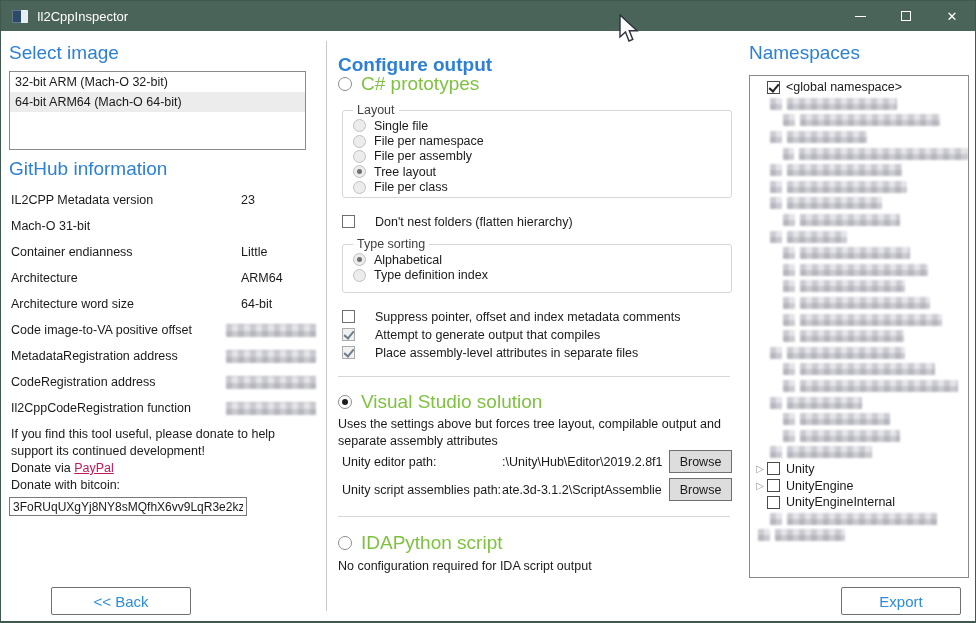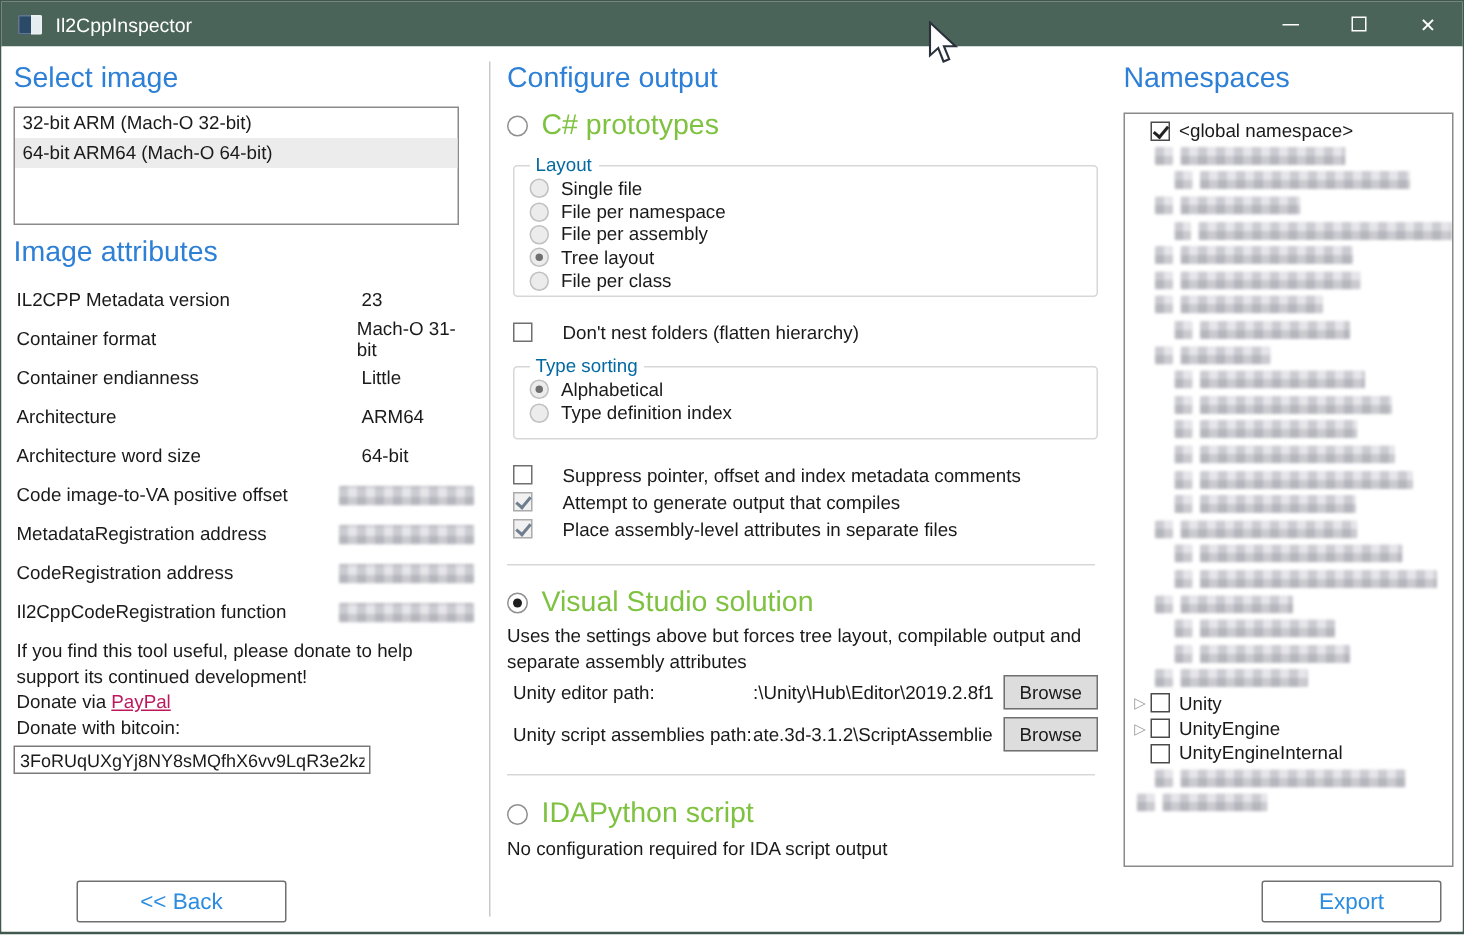--- a/index.html
+++ b/index.html
@@ -54,42 +54,42 @@
   .links { position:absolute; left:10px; top:497px; font-size:12.5px; line-height:17px; }
   .copyright { font-size:12.5px; color:#1a1a1a; }
 
   .big-btn { position:absolute; height:28px; background:#fff; border:1px solid #707070; border-radius:2px;
              color:#2b8ce0; font-size:15px; display:flex; align-items:center; justify-content:center; cursor:pointer; }
   .back-btn { left:8px; top:556px; width:140px;margin-left:42px; }
   .export-btn { right:8px; top:556px; width:120px; }
 
   
   .col-mid { position:absolute; left:337px; top:0; width:396px; height:100%; font-size:12.5px; }
-  .col-mid h2 { position:absolute; left:0; top:11px; }
+  .col-mid h2 { position:absolute; left:0; top:23px;font-weight:bold; }
 
   .opt-head { position:absolute; left:0; display:flex; align-items:center; gap:9px; }
   .opt-head .oh-label { font-size:19px; color:#7fc241; }
 
   .rb { width:14px; height:14px; border:1px solid #8f8f8f; border-radius:50%; background:#fff; position:relative; flex:none; }
   .rb.sel::after { content:""; position:absolute; inset:3px; background:#1e1e1e; border-radius:50%; }
   .rb.small { width:13px; height:13px; }
   .rb.dis { background:#ececec; border-color:#c0c0c0; }
   .rb.dis.sel::after { background:#6f6f6f; inset:3px; }
 
   .cb { width:13px; height:13px; border:1px solid #6f6f6f; background:#fff; position:relative; flex:none; }
   .cb.dischecked { background:#f1f1f1; border-color:#ababab; }
   .cb.dischecked::after { content:""; position:absolute; left:3px; top:0px; width:4px; height:8px;
      border:solid #6e7e8d; border-width:0 2px 2px 0; transform:rotate(40deg); }
   .cb.nschecked { border-color:#4a4a4a; }
   .cb.nschecked::after { content:""; position:absolute; left:3px; top:0px; width:4px; height:8px;
      border:solid #222; border-width:0 2px 2px 0; transform:rotate(40deg); }
   .cb.ns { border-color:#4a4a4a; }
 
   fieldset.group { position:absolute; border:1px solid #d7d7d7; border-radius:3px; padding:1px 8px 3px 10px; }
-  fieldset.group legend { font-size:12.5px; color:#0369a1; padding:0 4px; margin-left:0px; }
+  fieldset.group legend { font-size:12.5px; color:#404040; padding:0 4px; margin-left:0px; }
   .g-layout { left:4px; top:72px; width:390px; height:95px; }
   .g-sort { left:4px; top:206px; width:390px; height:56px; }
   .g-row { display:flex; align-items:center; gap:8px; height:15.4px; }
 
   .cb-row { position:absolute; left:4px; display:flex; align-items:center; gap:20px; height:15px; }
 
   .hr { position:absolute; left:0; width:392px; border-top:1px solid #d7d7d7; }
 
   .desc { position:absolute; left:0; width:392px; line-height:17px; }
 
@@ -136,28 +136,27 @@
     <div class="vsep"></div>
 
     <div class="col-left">
       <h2 class="section h-select">Select image</h2>
 
       <div class="imagelist">
         <div class="li">32-bit ARM (Mach-O 32-bit)</div>
         <div class="li sel">64-bit ARM64 (Mach-O 64-bit)</div>
       </div>
 
-      <h2 class="section h-info">Image attributes</h2>
+      <h2 class="section h-info">GitHub information</h2>
 
       <div class="info-row" style="top:161px">
         <span class="lbl">IL2CPP Metadata version</span>
         <span class="val">23</span>
       </div>
       <div class="info-row" style="top:187px">
-        <span class="lbl">Container format</span>
         <span class="val">Mach-O 31-bit</span>
       </div>
       <div class="info-row" style="top:213px">
         <span class="lbl">Container endianness</span>
         <span class="val">Little</span>
       </div>
       <div class="info-row" style="top:239px">
         <span class="lbl">Architecture</span>
         <span class="val">ARM64</span>
       </div>

